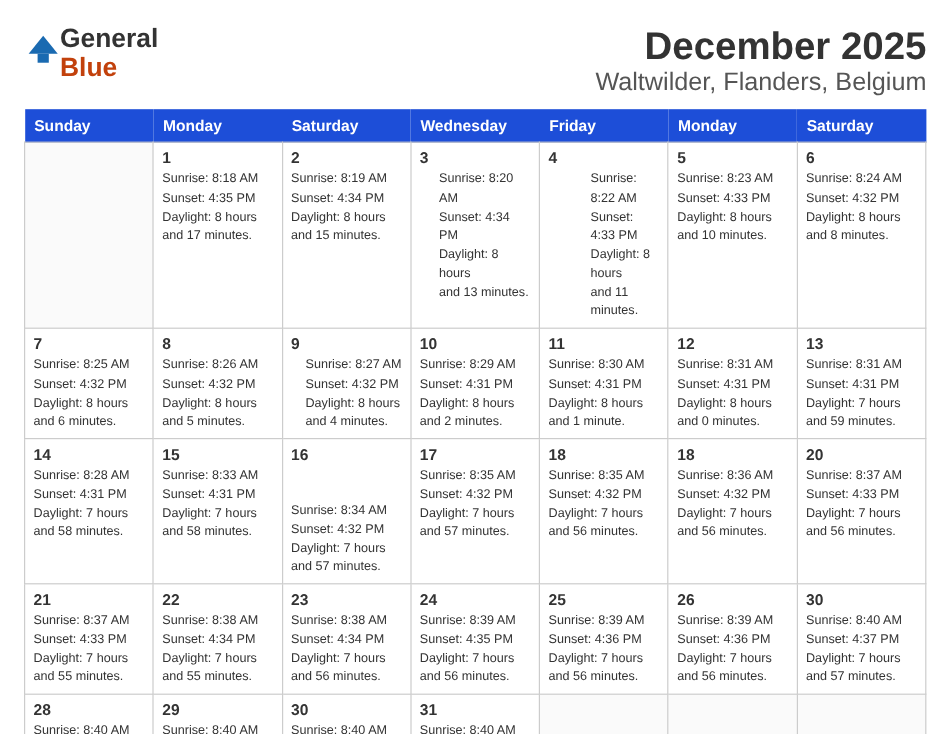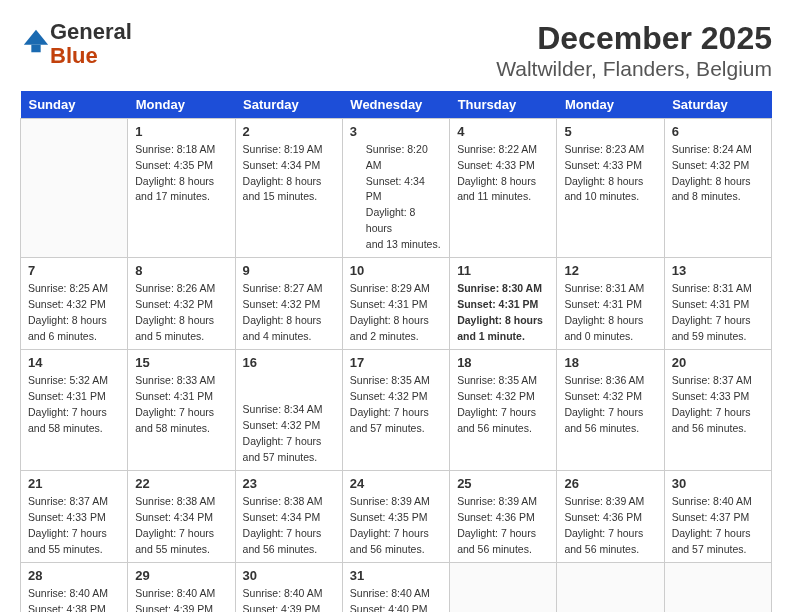--- a/index.html
+++ b/index.html
@@ -98,21 +98,21 @@
   </div>
 </div>
 
 <table>
   <thead>
     <tr id="header-row">
     <th>Sunday</th>
         <th>Monday</th>
         <th>Saturday</th>
         <th>Wednesday</th>
-        <th>Thursday</th>
+        <th>Friday</th>
         <th>Monday</th>
         <th>Saturday</th>
       </tr>
   </thead>
   <tbody id="calendar-body">
   <tr>
         <td class="empty"></td>
         <td>
           <span class="day-num">1</span>
           <div class="day-info" style="white-space: pre-line;">Sunrise: 8:18 AM
@@ -129,21 +129,21 @@
         </td>
         <td>
           <span class="day-num">3</span>
           <div class="day-info" style="white-space: pre-line; margin-left: 16px;">Sunrise: 8:20 AM
 Sunset: 4:34 PM
 Daylight: 8 hours
 and 13 minutes.</div>
         </td>
         <td>
           <span class="day-num">4</span>
-          <div class="day-info" style="white-space: pre-line;">Sunrise: 8:22 AM
+          <div class="day-info" style="white-space: pre-line; margin-left: 35px;">Sunrise: 8:22 AM
 Sunset: 4:33 PM
 Daylight: 8 hours
 and 11 minutes.</div>
         </td>
         <td>
           <span class="day-num">5</span>
           <div class="day-info" style="white-space: pre-line;">Sunrise: 8:23 AM
 Sunset: 4:33 PM
 Daylight: 8 hours
 and 10 minutes.</div>
@@ -166,35 +166,35 @@
         </td>
         <td>
           <span class="day-num">8</span>
           <div class="day-info" style="white-space: pre-line;">Sunrise: 8:26 AM
 Sunset: 4:32 PM
 Daylight: 8 hours
 and 5 minutes.</div>
         </td>
         <td>
           <span class="day-num">9</span>
-          <div class="day-info" style="white-space: pre-line;">Sunrise: 8:27 AM
+          <div class="day-info" style="white-space: pre-line; margin-left: 12px;">Sunrise: 8:27 AM
 Sunset: 4:32 PM
 Daylight: 8 hours
 and 4 minutes.</div>
         </td>
         <td>
           <span class="day-num">10</span>
           <div class="day-info" style="white-space: pre-line;">Sunrise: 8:29 AM
 Sunset: 4:31 PM
 Daylight: 8 hours
 and 2 minutes.</div>
         </td>
         <td>
           <span class="day-num">11</span>
-          <div class="day-info" style="white-space: pre-line; font-weight: bold;">Sunrise: 8:30 AM
+          <div class="day-info" style="white-space: pre-line;">Sunrise: 8:30 AM
 Sunset: 4:31 PM
 Daylight: 8 hours
 and 1 minute.</div>
         </td>
         <td>
           <span class="day-num">12</span>
           <div class="day-info" style="white-space: pre-line;">Sunrise: 8:31 AM
 Sunset: 4:31 PM
 Daylight: 8 hours
 and 0 minutes.</div>
@@ -203,21 +203,21 @@
           <span class="day-num">13</span>
           <div class="day-info" style="white-space: pre-line;">Sunrise: 8:31 AM
 Sunset: 4:31 PM
 Daylight: 7 hours
 and 59 minutes.</div>
         </td>
       </tr>
       <tr>
         <td>
           <span class="day-num">14</span>
-          <div class="day-info" style="white-space: pre-line;">Sunrise: 5:32 AM
+          <div class="day-info" style="white-space: pre-line;">Sunrise: 8:28 AM
 Sunset: 4:31 PM
 Daylight: 7 hours
 and 58 minutes.</div>
         </td>
         <td>
           <span class="day-num">15</span>
           <div class="day-info" style="white-space: pre-line;">Sunrise: 8:33 AM
 Sunset: 4:31 PM
 Daylight: 7 hours
 and 58 minutes.</div>

